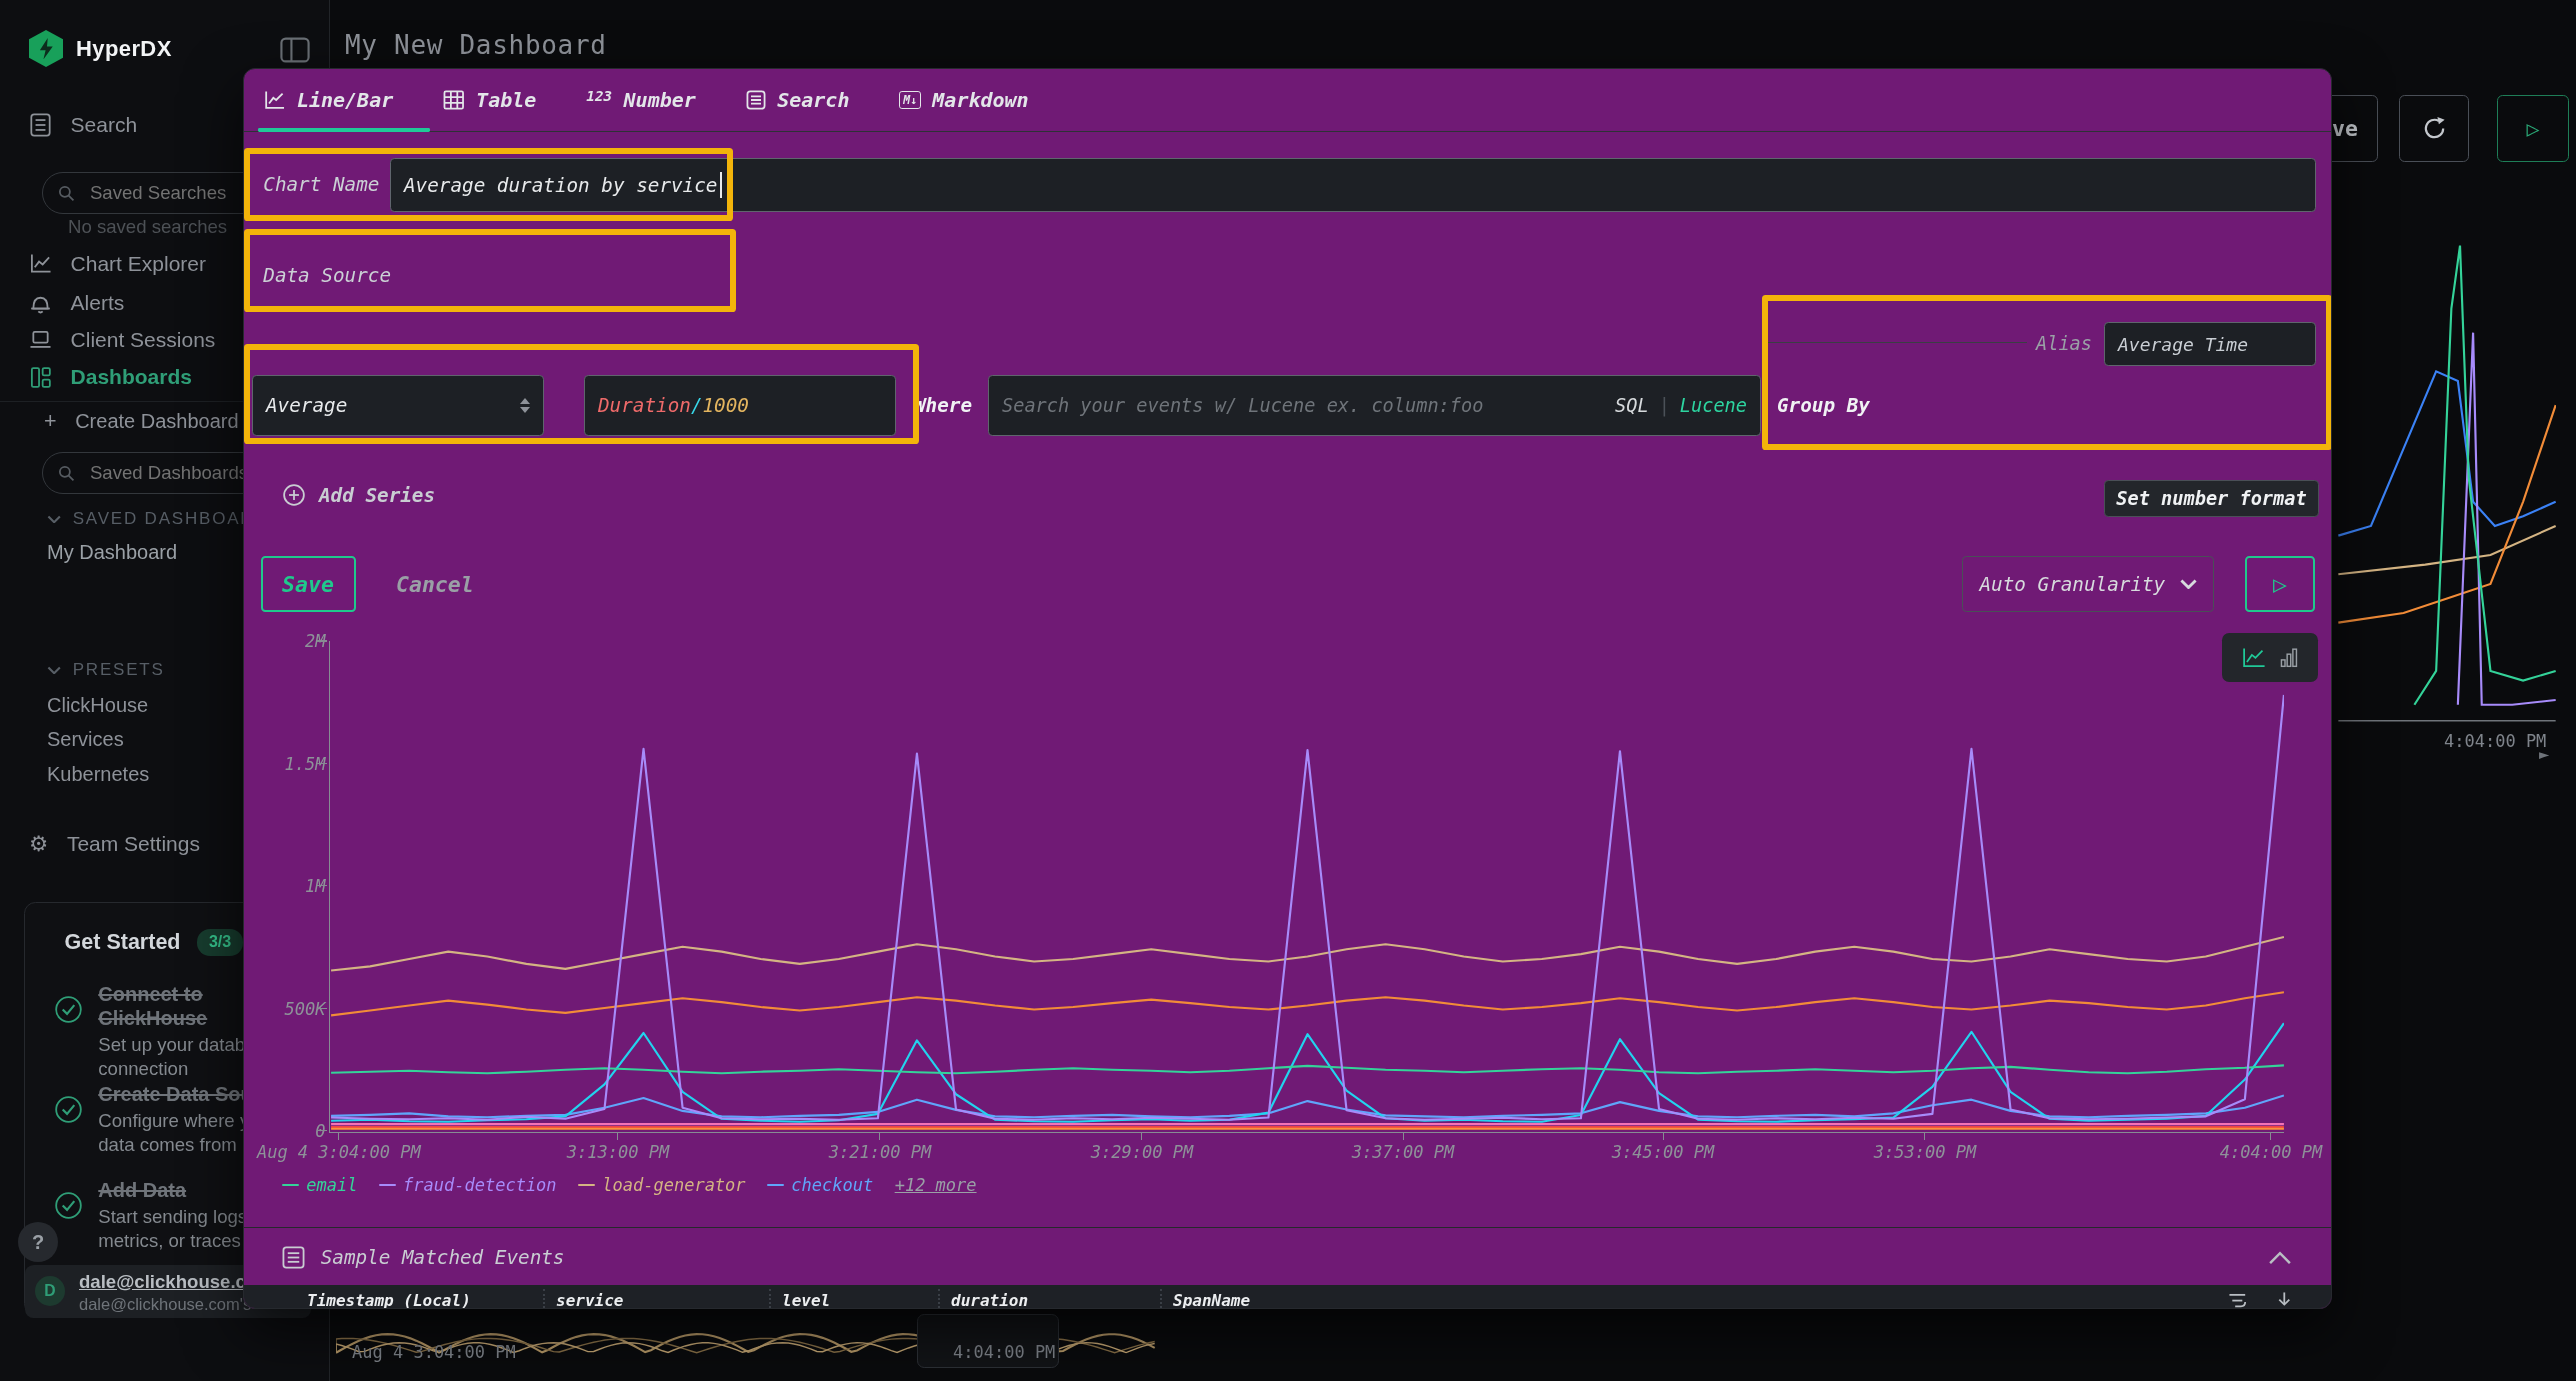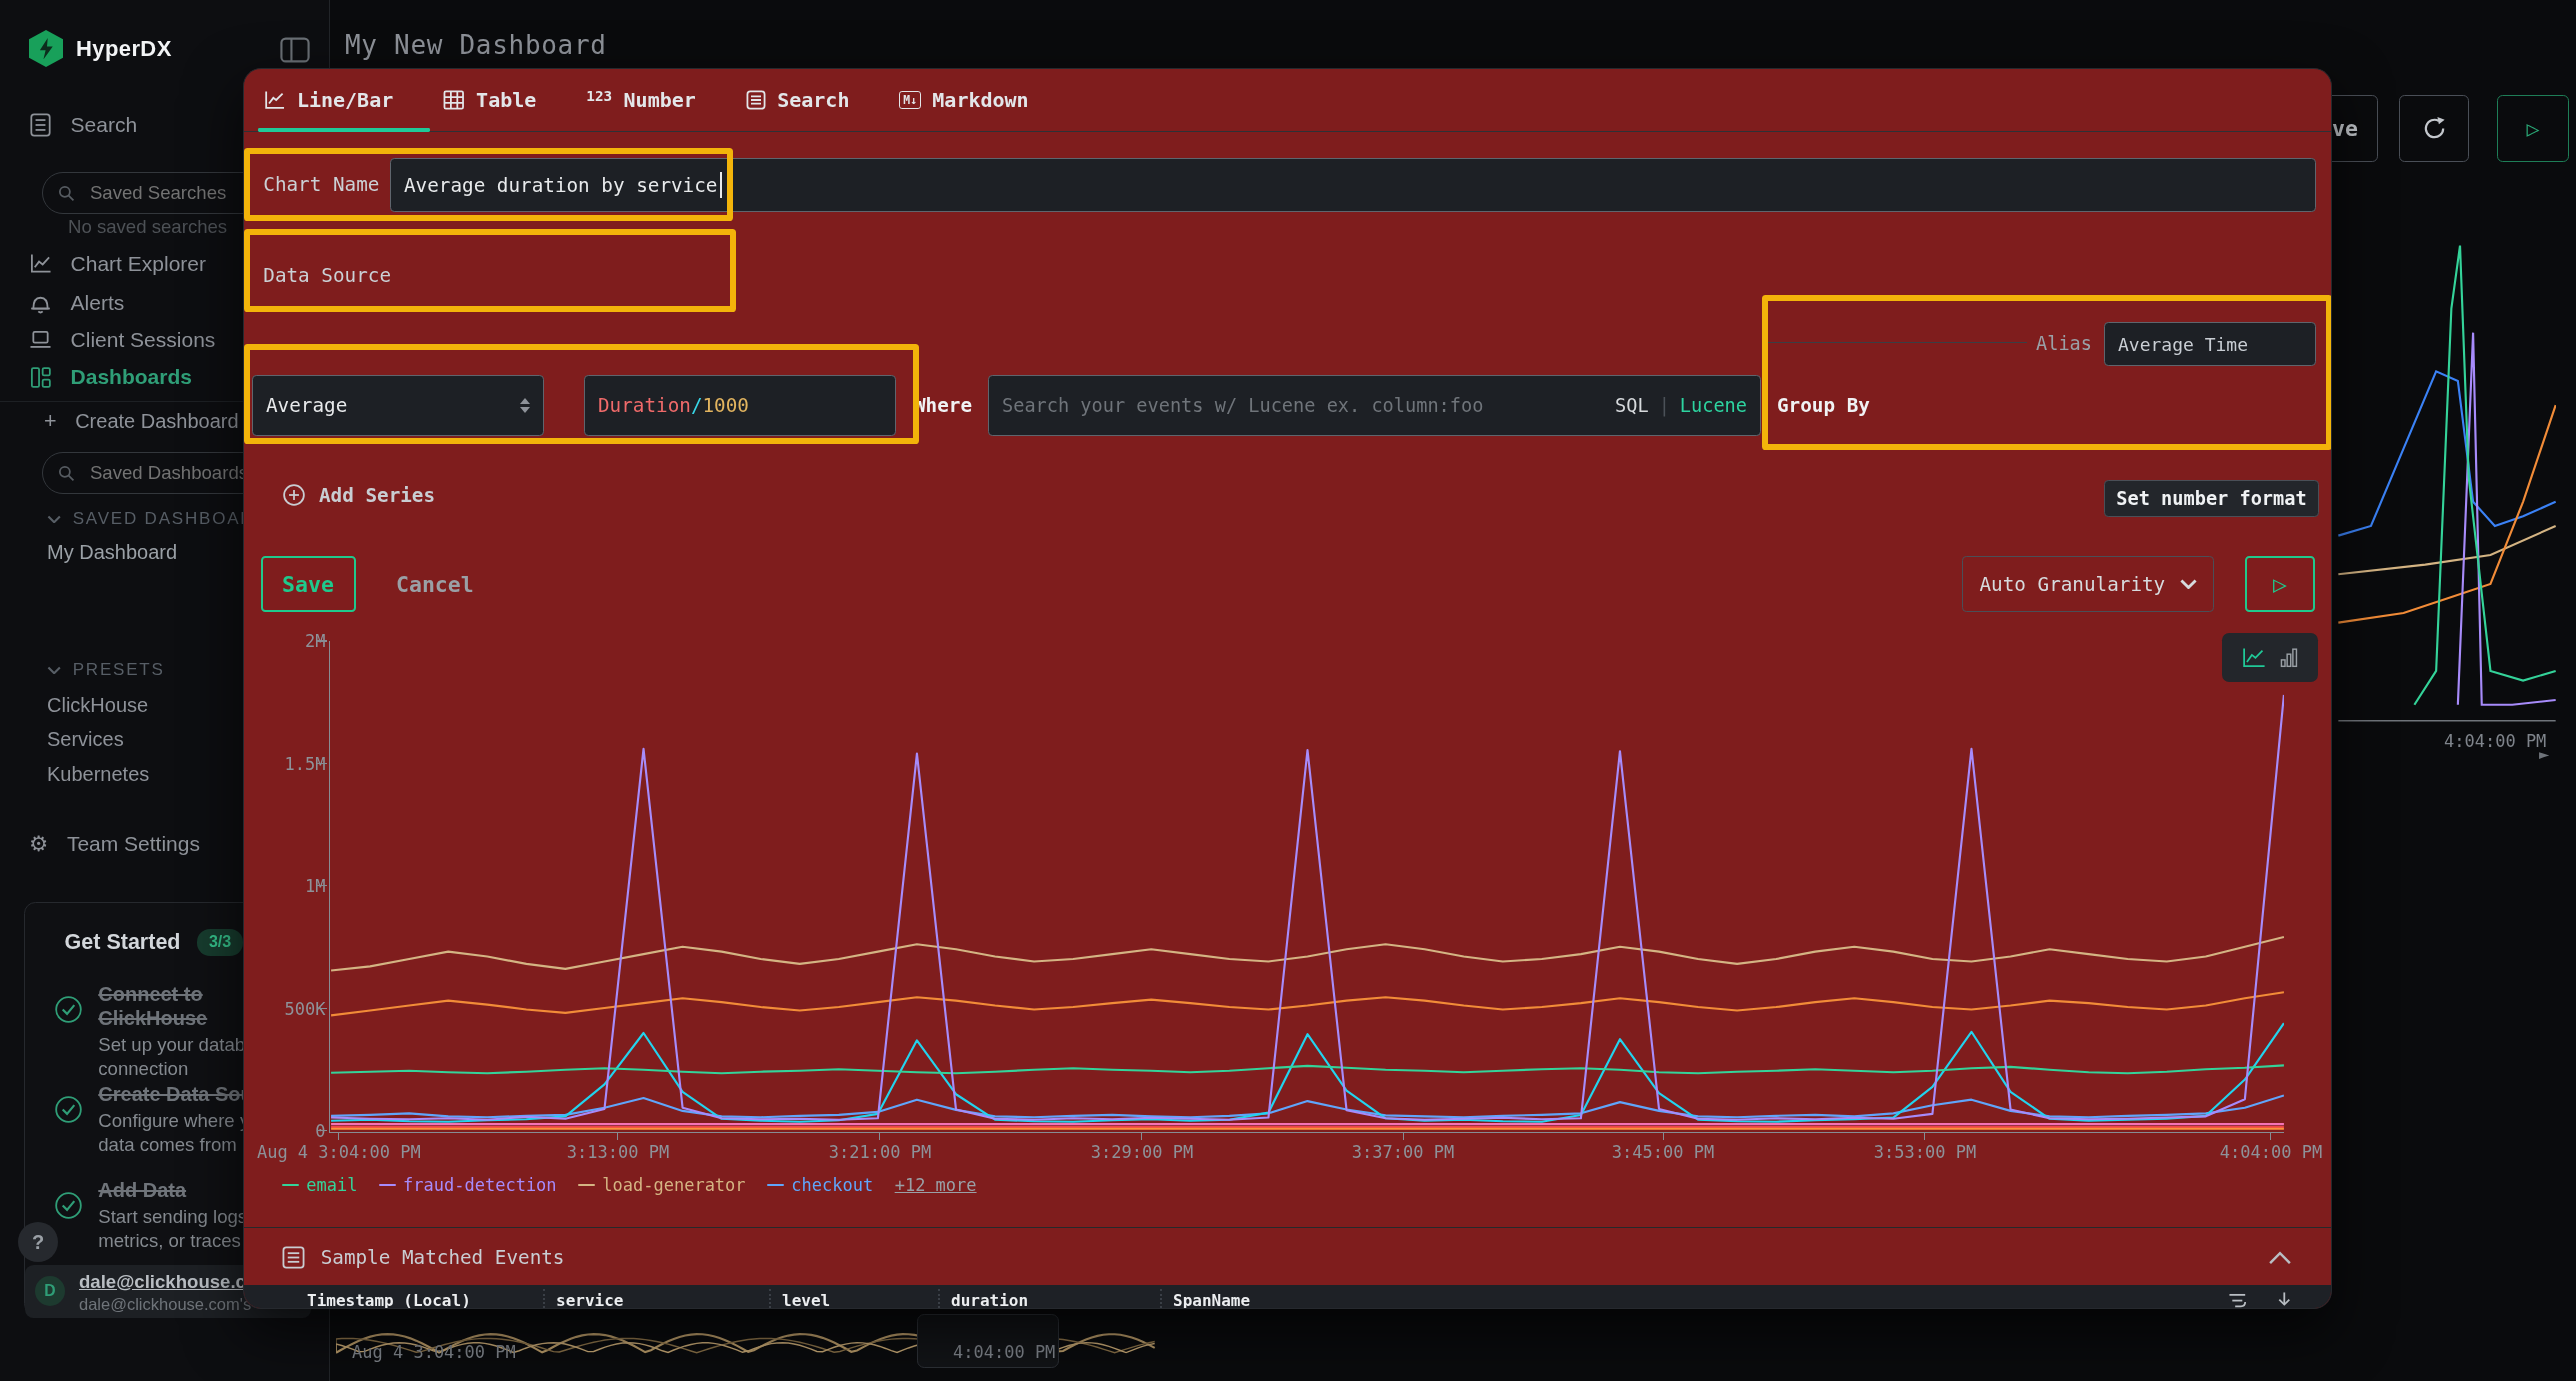--- a/index.html
+++ b/index.html
@@ -37,22 +37,22 @@
   .user-sub{position:absolute;left:54px;top:30px;font-size:16.5px;color:#6f747a;white-space:nowrap;}
   
   .page-title{position:absolute;left:345px;top:30px;font-size:26px;color:#8e9299;letter-spacing:0.7px;z-index:1;}
   .hbtn{position:absolute;top:95px;height:67px;border:1.4px solid #4a4f57;border-radius:5.7px;box-sizing:border-box;
         display:flex;align-items:center;justify-content:center;color:#c3c7cc;font-size:21.5px;font-weight:bold;background:#0a0b0d;z-index:1;}
   .hbtn.green{border-color:#1e7e57;color:#2aa876;}
   .bg-label{position:absolute;font-size:17px;color:#7f848b;white-space:nowrap;z-index:1;}
   .bg-panel{position:absolute;left:917px;top:1314px;width:140px;height:52px;border:1.4px solid #2c3036;
             border-radius:7.2px;background:#121417;z-index:1;}
   
-  .modal{position:absolute;left:243px;top:68px;width:2089px;height:1241px;background:#7f1d1d;border-radius:18px;
-         border:0.7px solid #26292e;box-shadow:0 21.5px 57px rgba(0,0,0,.65);overflow:hidden;z-index:100;box-sizing:border-box;}
+  .modal{position:absolute;left:243px;top:68px;width:2089px;height:1241px;background:#701a75;border-radius:12px;
+         border:0.7px solid #26292e;box-shadow:0 21.5px 57px rgba(0,0,0,.65);overflow:hidden;z-index:100;box-sizing:border-box;font-style:italic;}
   .tabs{position:absolute;left:0;top:0;width:100%;height:63px;border-bottom:1.4px solid #2e3136;
         display:flex;align-items:center;gap:50px;padding-left:20px;box-sizing:border-box;}
   .tab{display:flex;align-items:center;gap:11.4px;font-size:20px;color:#e3e6e9;font-weight:bold;cursor:pointer;}
   .tab-underline{position:absolute;left:14.3px;top:59px;width:172px;height:3.6px;background:#20c998;border-radius:1.4px;}
   .row-label{position:absolute;font-size:19.3px;color:#cbd0d5;}
   .bold-label{font-weight:bold;color:#f0f2f4;}
   .inputbox{position:absolute;background:#1d2025;border:1.4px solid #5f656d;border-radius:4.3px;box-sizing:border-box;
             display:flex;align-items:center;padding:0 13px;font-size:19.3px;color:#e8eaec;white-space:nowrap;overflow:hidden;}
   .caret{display:inline-block;width:2.1px;height:26px;background:#e8eaec;margin-left:2.1px;}
   .updown{display:flex;flex-direction:column;gap:3.6px;margin-left:auto;}

